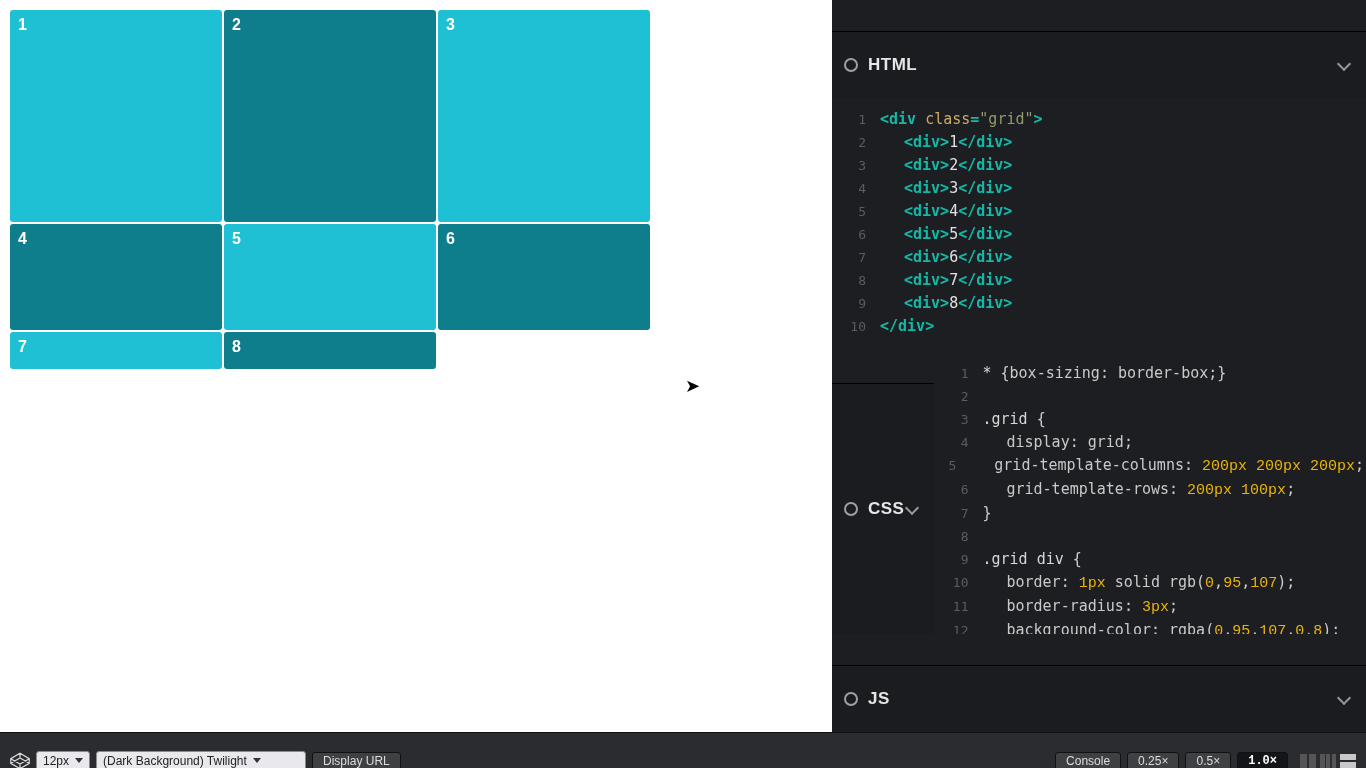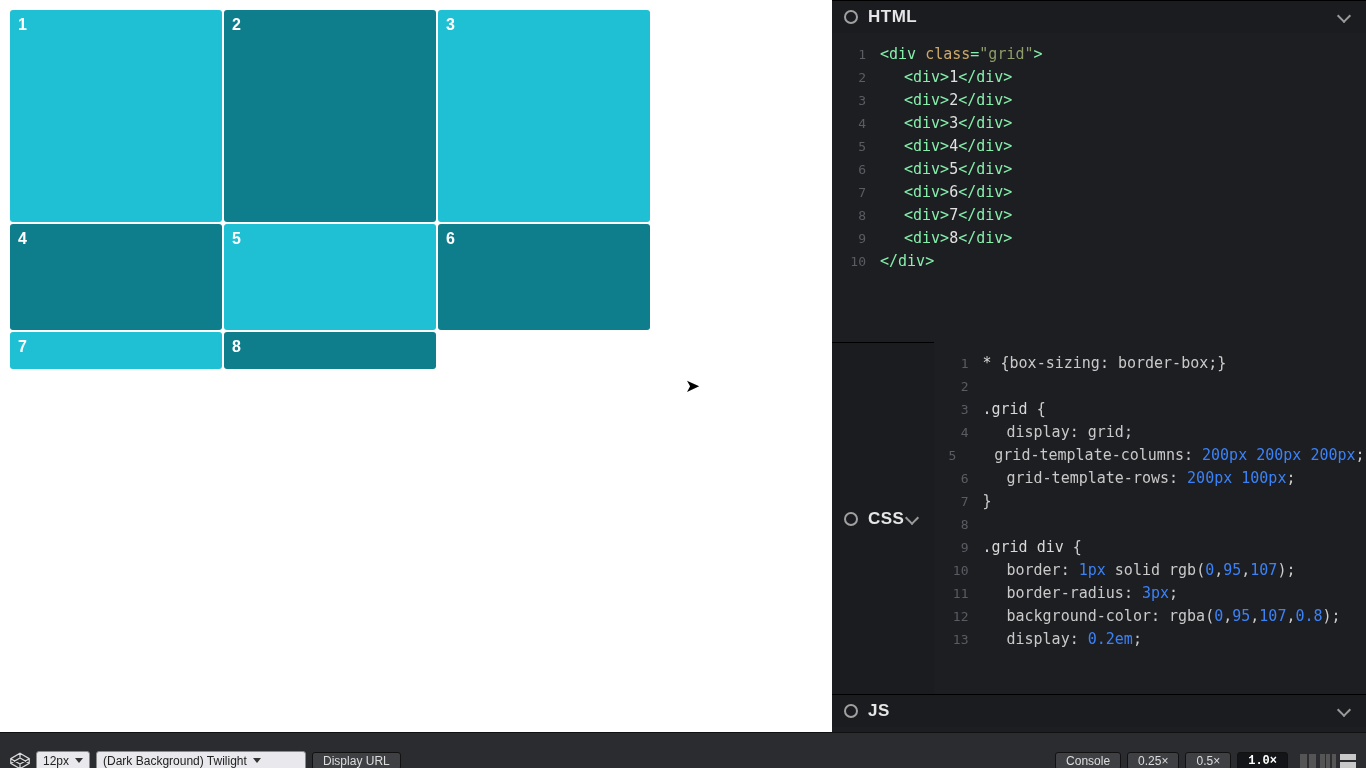--- a/index.html
+++ b/index.html
@@ -11,40 +11,40 @@
 
   
   .demo-grid { display: grid; grid-template-columns: 212px 212px 212px; grid-template-rows: 212px 106px 37px; gap: 2px; }
   .demo-grid div { border-radius: 3px; color: #fff; font-weight: 700; font-size: 16px; padding: 6px 8px; }
   .demo-grid .light { background: #1fc0d4; }
   .demo-grid .dark  { background: #0f7e8c; }
 
   
   .panel-header {
     display: flex; align-items: center; justify-content: space-between;
-    background: #1b1c20; padding: 6px 12px; border-top: 1px solid #000;
+    background: #1b1c20; padding: 23px 12px; border-top: 1px solid #000; margin-top: 31px;
   }
   .panel-header .left { display: flex; align-items: center; gap: 10px; }
   .panel-title { color: #e6e6e6; font-weight: 800; font-size: 17px; letter-spacing: .5px; }
   .gear { width: 14px; height: 14px; border: 2px solid #a0a0a0; border-radius: 50%; position: relative; display: inline-block; }
   .gear::after { content: ""; position: absolute; inset: 3px; border-radius: 50%; background: #1b1c20; }
   .chevron { width: 18px; height: 12px; position: relative; }
   .chevron::before { content: ""; position: absolute; left: 3px; top: 0; width: 8px; height: 8px; border-right: 2px solid #9a9a9a; border-bottom: 2px solid #9a9a9a; transform: rotate(45deg); }
 
   .code-area { flex: 1; padding: 10px 14px 14px 14px; font-family: Consolas, Menlo, monospace; font-size: 15px; line-height: 23px; overflow: hidden; }
   .line { display: flex; align-items: baseline; white-space: pre; }
   .ln { width: 34px; text-align: right; color: #5a5c63; padding-right: 14px; user-select: none; font-size: 13px; }
   .indent1 { padding-left: 24px; }
-  .tok-tag    { color: #86efac; }
+  .tok-tag    { color: #14b8a6; font-weight: bold; }
   .tok-attr   { color: #cda869; }
   .tok-val    { color: #8f9d6a; }
   .tok-plain  { color: #e0e0e0; }
   .tok-sel    { color: #d8d8d8; }
   .tok-prop   { color: #c9c9c9; }
-  .tok-num    { color: #3b82f6; }
+  .tok-num    { color: #eab308; font-family: Liberation Mono, monospace; }
   .tok-brace  { color: #cccccc; }
 
   .panel-html { flex: 0 0 342px; display: flex; flex-direction: column; }
   .panel-css  { flex: 1; display: flex; min-height: 0; }
   .panel-js   { flex: 0 0 38px; display: flex; flex-direction: column; }
 
   
   .footer {
     height: 36px; background: #2b2c30; display: flex; align-items: center;
     justify-content: space-between; padding: 0 10px; color: #c9c9c9;

